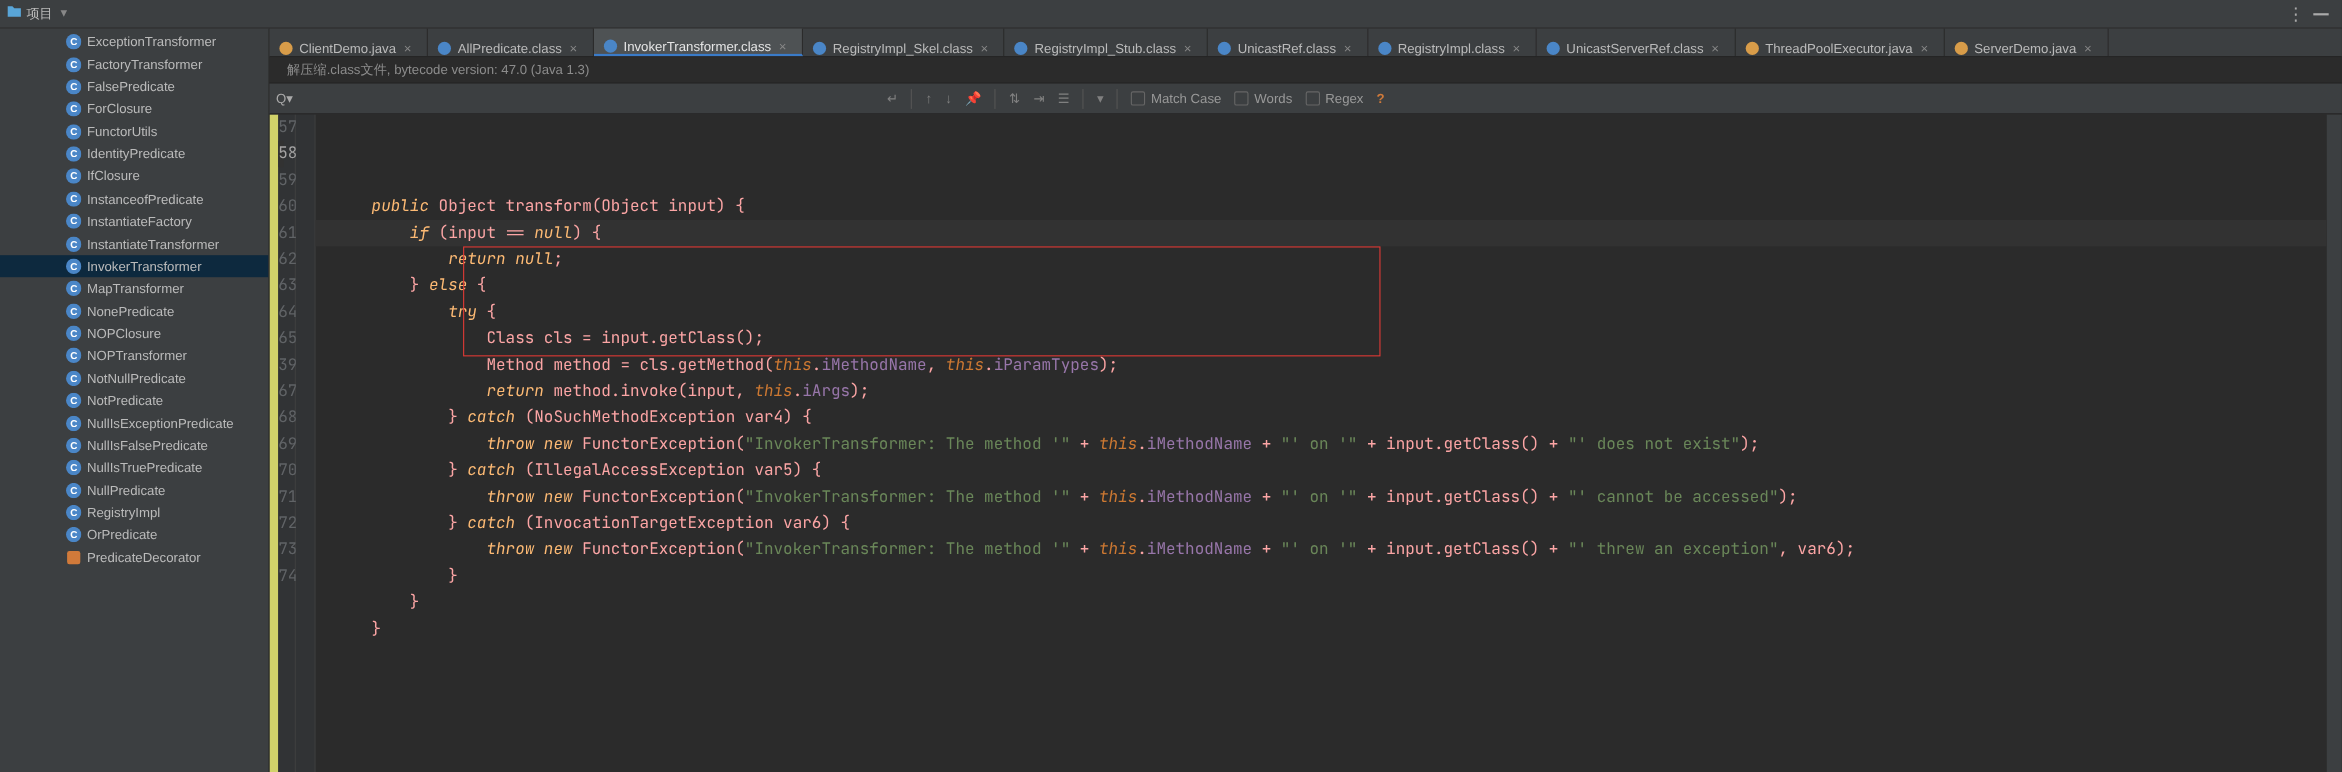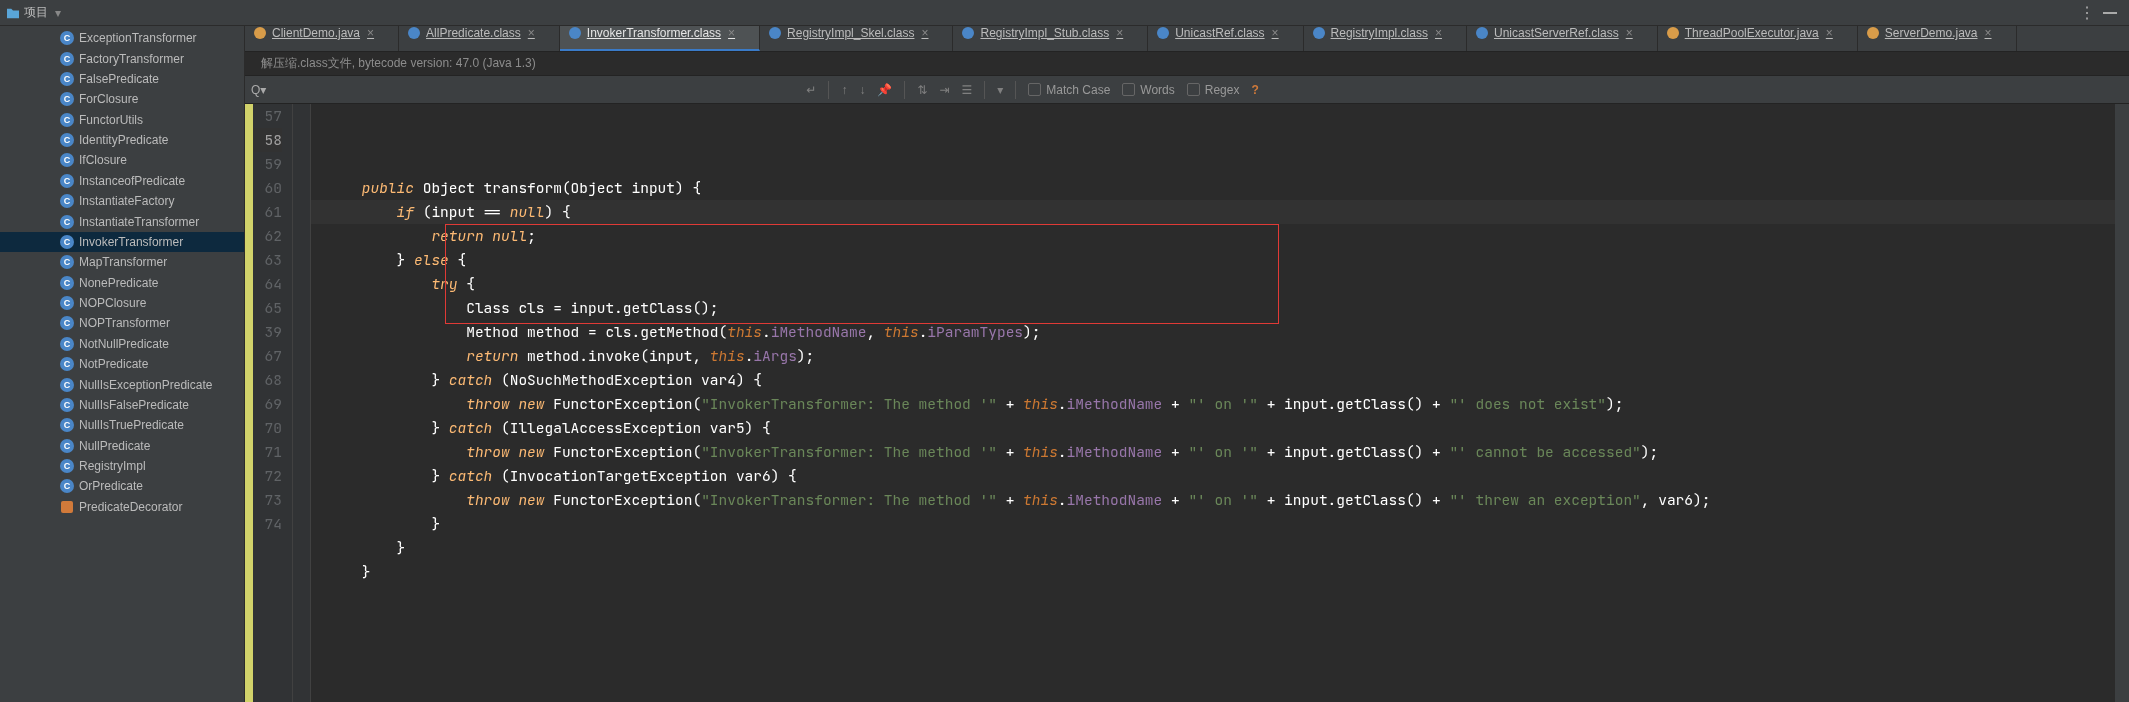--- a/index.html
+++ b/index.html
@@ -12,21 +12,21 @@
     width: 2129px;
     height: 702px;
   }
   .ide-container { display: flex; flex-direction: column; height: 100%; }
 
   .top-header {
     display: flex; align-items: center; height: 26px;
     background: #3c3f41; border-bottom: 1px solid #2b2b2b;
     padding: 0 6px; gap: 6px;
   }
-  .project-label { color: #bbb; display: flex; align-items: center; gap: 4px; }
+  .project-label { color: #bbb; display: flex; gap: 4px; }
   .project-icon { width: 14px; height: 12px; fill: #59a5d8; }
   .project-dropdown::after { content: "▾"; color: #888; margin-left: 3px; }
   .header-spacer { flex: 0 0 154px; }
   .header-right { display: flex; gap: 8px; align-items: center; margin-left: auto; margin-right: 6px; }
   .vdots { color: #aaa; font-size: 16px; }
   .minus-icon { width: 14px; height: 2px; background: #aaa; }
 
   .main-area { display: flex; flex: 1; min-height: 0; }
 
   .sidebar {
@@ -44,22 +44,22 @@
   .class-icon text { fill: #fff; font-size: 9px; font-weight: bold; }
   .decorator-icon rect { fill: #d17a3a; }
 
   .editor-area { flex: 1; display: flex; flex-direction: column; min-width: 0; background: #2b2b2b; }
 
   .tab-bar {
     display: flex; height: 26px; background: #3c3f41;
     border-bottom: 1px solid #232323; align-items: stretch;
   }
   .tab {
-    display: flex; align-items: flex-start; padding: 0 24px 0 8px;
-    border-right: 1px solid #2b2b2b; gap: 5px; cursor: pointer; color: #bbb; text-decoration: underline;
+    display: flex; align-items: flex-end; padding: 0 14px 0 8px;
+    border-right: 1px solid #2b2b2b; gap: 5px; cursor: pointer; color: #bbb;
   }
   .tab.active { background: #4e5254; border-bottom: 2px solid #3a7bc8; color: #e5e5e5; }
   .tab .file-icon { width: 14px; height: 14px; }
   .tab .close-x { color: #888; font-size: 12px; margin-left: 2px; }
   .java-icon circle { fill: #4a86c7; }
   .java-icon-j circle { fill: #d89c49; }
 
   .decompile-banner {
     height: 24px; background: #2b2b2b; border-bottom: 1px solid #232323;
     display: flex; align-items: center; padding: 0 16px; color: #8c8c8c; text-align: center;
@@ -73,35 +73,35 @@
   .search-input { background: transparent; border: none; outline: none; color: #ccc; width: 520px; }
   .search-actions { display: flex; align-items: center; gap: 12px; color: #808080; }
   .search-sep { width: 1px; height: 18px; background: #555; }
   .checkbox-item { display: flex; gap: 5px; color: #999; font-size: 12px; }
   .fake-checkbox { width: 13px; height: 13px; border: 1px solid #666; border-radius: 2px; }
   .qmark { color: #d07a3a; font-weight: bold; }
 
   .code-area { display: flex; flex: 1; min-height: 0; font-family: 'JetBrains Mono', Consolas, monospace; font-size: 14.5px; line-height: 24px; overflow: hidden; }
   .gutter-strip { width: 8px; background: #d1d26a; }
   .gutter {
-    width: 40px; text-align: right; padding-right: 10px; color: #606366;
+    width: 16px; text-align: right; padding-right: 10px; color: #606366;
     background: #313335; border-right: 1px solid #414141;
   }
   .gutter .line { height: 24px; }
   .gutter .hl { background: #323232; color: #a4a3a3; }
   .fold-markers { width: 18px; background: #313335; border-right: 1px solid #414141; position: relative; }
   .code {
     flex: 1; background: #2b2b2b; padding-left: 0; position: relative;
     white-space: pre; color: #a9b7c6;
   }
   .code .line { height: 24px; padding-left: 16px; }
   .code .hl-line { background: #323232; }
   .kw { color: #fdba74; font-style: italic; }
   .str { color: #6a8759; }
-  .cls { color: #ffffff; }
+  .cls { color: #fca5a5; }
   .field { color: #9876aa; }
   .this { color: #cc7832; font-style: italic; }
 
   .highlight-box {
     position: absolute; border: 1.5px solid #e03a36; pointer-events: none;
     left: 134px; top: 120px; width: 834px; height: 100px;
   }
 
   .scrollbar-area { width: 14px; background: #3c3f41; }
 </style>

